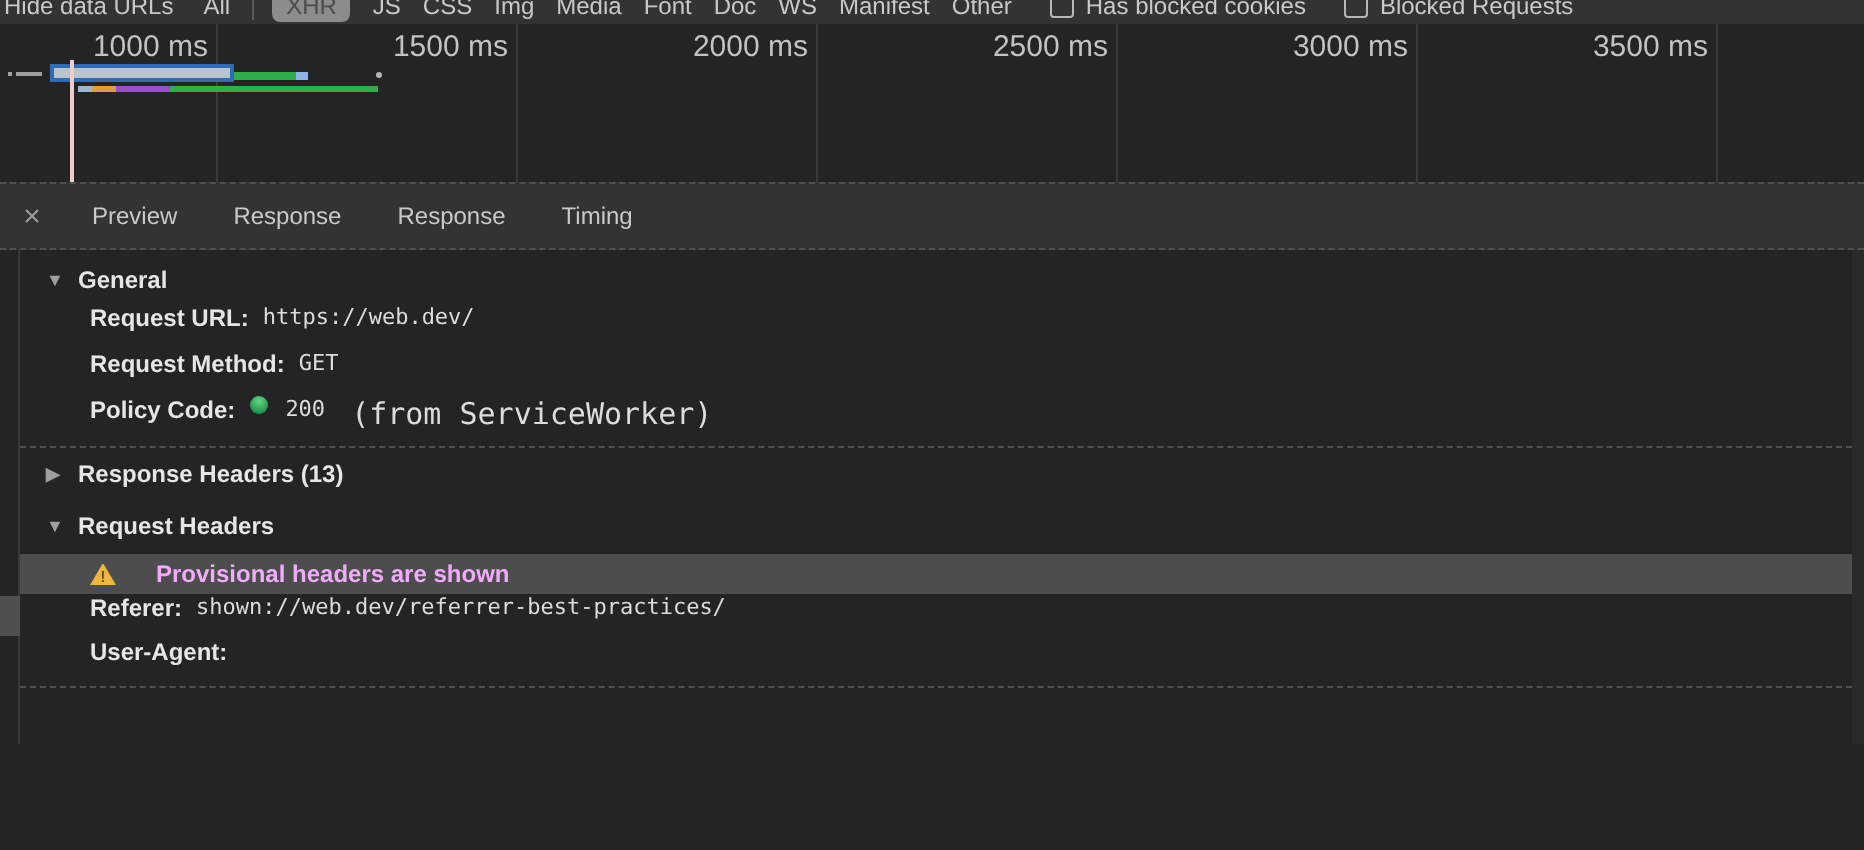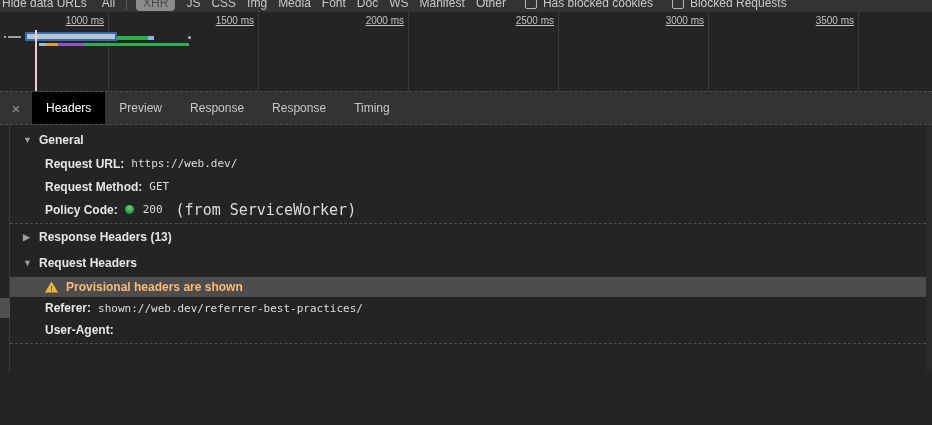--- a/index.html
+++ b/index.html
@@ -15,21 +15,21 @@
   .fb-div{width:1px;height:14px;background:#5a5a5a;margin:0 9px 0 0;}
   .fb-pill{background:#8c8c8c;color:#4b4b4b;border-radius:4px;padding:1px 7px;margin-right:11px;}
   .fb-gap{margin-right:19px;}
   .fb-check{display:flex;align-items:center;margin-right:19px;}
   .cbox{width:10px;height:10px;border:1.5px solid #b7b7b7;border-radius:2px;margin-right:6px;
         background:transparent;display:inline-block;}
 
   
   .overview{position:absolute;left:0;top:12px;width:932px;height:79px;background:#242424;}
   .gl{position:absolute;top:0;bottom:0;width:1px;background:#3a3a3a;}
-  .tick{position:absolute;top:3px;font-size:10px;color:#c2c2c2;text-decoration:underline;}
+  .tick{position:absolute;top:3px;font-size:15px;color:#c2c2c2;}
   .bar{position:absolute;}
   .sel-bar{left:25px;top:20px;width:92px;height:9px;background:#bac4cd;border:2px solid #2e6db5;box-sizing:border-box;}
   .pre-line{left:8px;top:24px;width:13px;height:2px;background:#a0a0a0;}
   .pre-dot{left:4px;top:24px;width:2px;height:2px;background:#a0a0a0;}
   .g-top{left:117px;top:24px;width:31px;height:4px;background:#2cb049;}
   .b-top{left:148px;top:24px;width:6px;height:4px;background:#8fb3e8;}
   .end-dot{left:188px;top:24px;width:3px;height:3px;background:#b5b5b5;border-radius:50%;}
   .b2{left:39px;top:31px;width:7px;height:3px;background:#9cb6d0;}
   .y2{left:46px;top:31px;width:12px;height:3px;background:#dba03c;}
   .p2{left:58px;top:31px;width:27px;height:3px;background:#9b4fc4;}
@@ -51,32 +51,32 @@
   .strip-glyph{position:absolute;left:-4px;top:272px;color:#d0d0d0;font-size:13px;}
 
   
   .content{position:absolute;left:10px;top:125px;width:916px;height:300px;background:#242424;
            color:#e6e6e6;font-size:12px;}
   .scrollbar{position:absolute;right:0;top:125px;width:6px;height:300px;background:#2a2a2a;}
   .sect{display:flex;align-items:center;gap:7px;padding-left:13px;font-weight:bold;color:#e6e6e6;}
   .sect-general{height:24px;margin-top:3px;}
   .sect-mid{height:26px;}
   .tri{color:#9e9e9e;font-size:9px;width:9px;}
-  .hrow{display:flex;align-items:center;height:23px;padding-left:35px;white-space:nowrap;}
+  .hrow{display:flex;align-items:flex-start;height:23px;padding-left:35px;white-space:nowrap;}
   .hlabel{font-weight:bold;color:#e6e6e6;}
   .hval{font-family:"DejaVu Sans Mono","Liberation Mono",monospace;font-size:11px;color:#dcdcdc;
         margin-left:7px;white-space:pre;}
   .hnote{font-family:"DejaVu Sans Mono","Liberation Mono",monospace;font-size:15px;color:#dcdcdc;
          margin-left:13px;}
   .status-dot{width:9px;height:9px;border-radius:50%;margin:0 2px 0 7px;flex:0 0 auto;
               background:radial-gradient(circle at 50% 30%,#63d683,#1f9149 75%);}
   .sep{border-top:1px dashed #4f4f4f;margin-top:2px;}
   .warnrow{height:20px;background:#4d4d4d;display:flex;align-items:center;padding-left:35px;gap:8px;
            margin-top:1px;}
-  .warntext{font-weight:bold;color:#fdba74;}
+  .warntext{font-weight:bold;color:#f0abfc;margin-left:12px;}
   .w-tri{position:relative;width:13px;height:11px;flex:0 0 auto;}
   .w-tri .shape{position:absolute;inset:0;background:#edb73e;
                 clip-path:polygon(50% 0,100% 100%,0 100%);}
   .w-tri .mark{position:absolute;left:0;right:0;top:2px;text-align:center;color:#6e5200;
                font-size:8px;font-weight:bold;line-height:9px;}
   .row22{height:22px;}
 </style>
 </head>
 <body>
 
@@ -131,21 +131,20 @@
     <div class="bar end-dot"></div>
     <div class="bar b2"></div>
     <div class="bar y2"></div>
     <div class="bar p2"></div>
     <div class="bar g2"></div>
     <div class="load-line"></div>
   </div>
 
   <div class="tabbar">
     <div class="tab-close">×</div>
-    <div class="tab active">Headers</div>
     <div class="tab">Preview</div>
     <div class="tab">Response</div>
     <div class="tab">Response</div>
     <div class="tab">Timing</div>
   </div>
 
   <div class="leftstrip">
     <div class="strip-block"></div>
     <div class="strip-glyph">×</div>
   </div>

